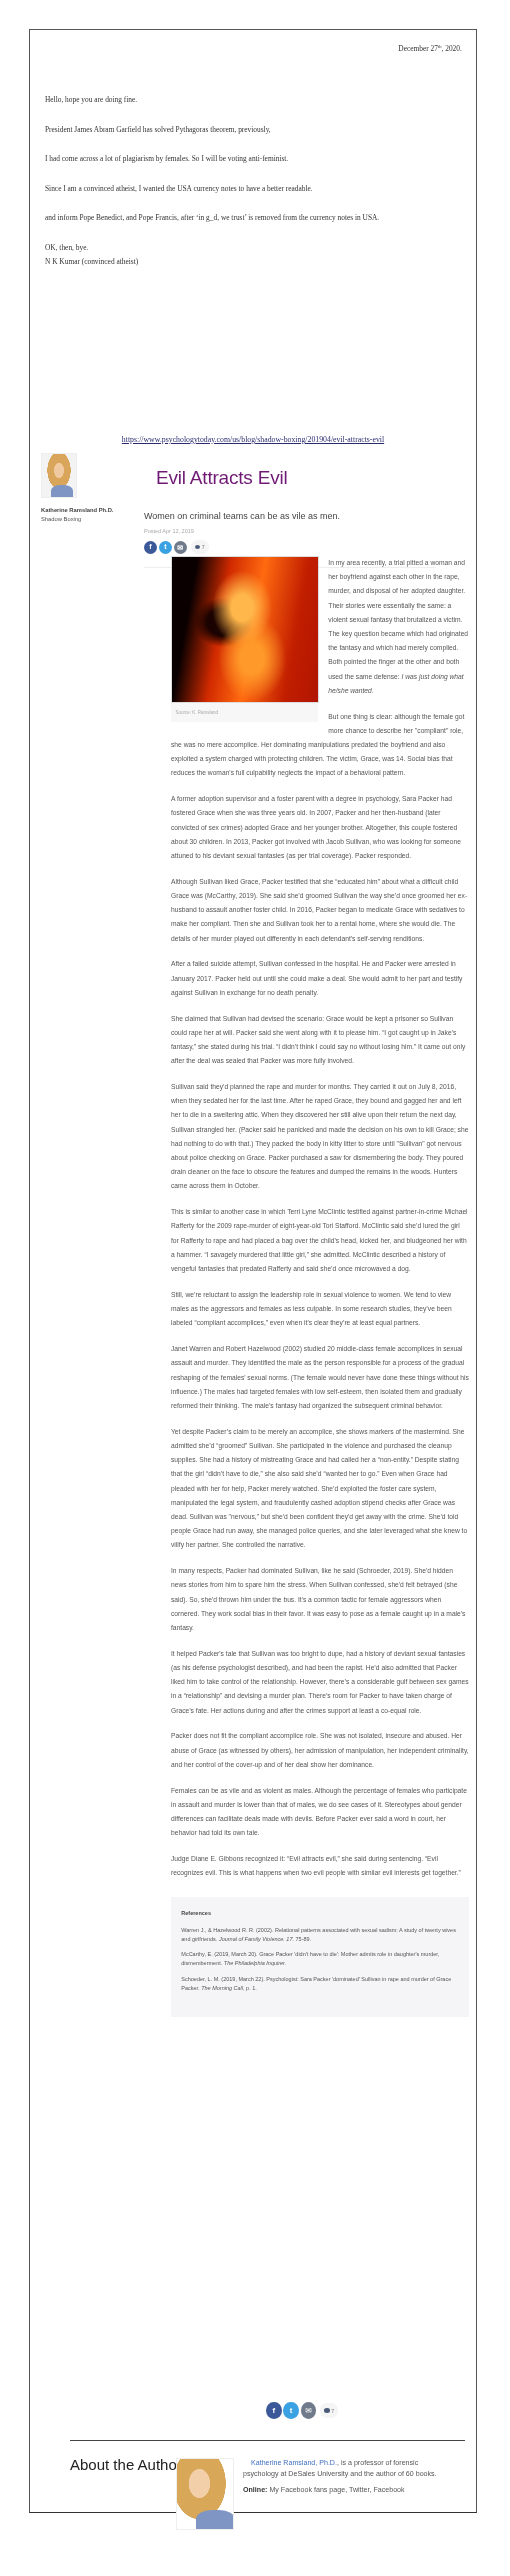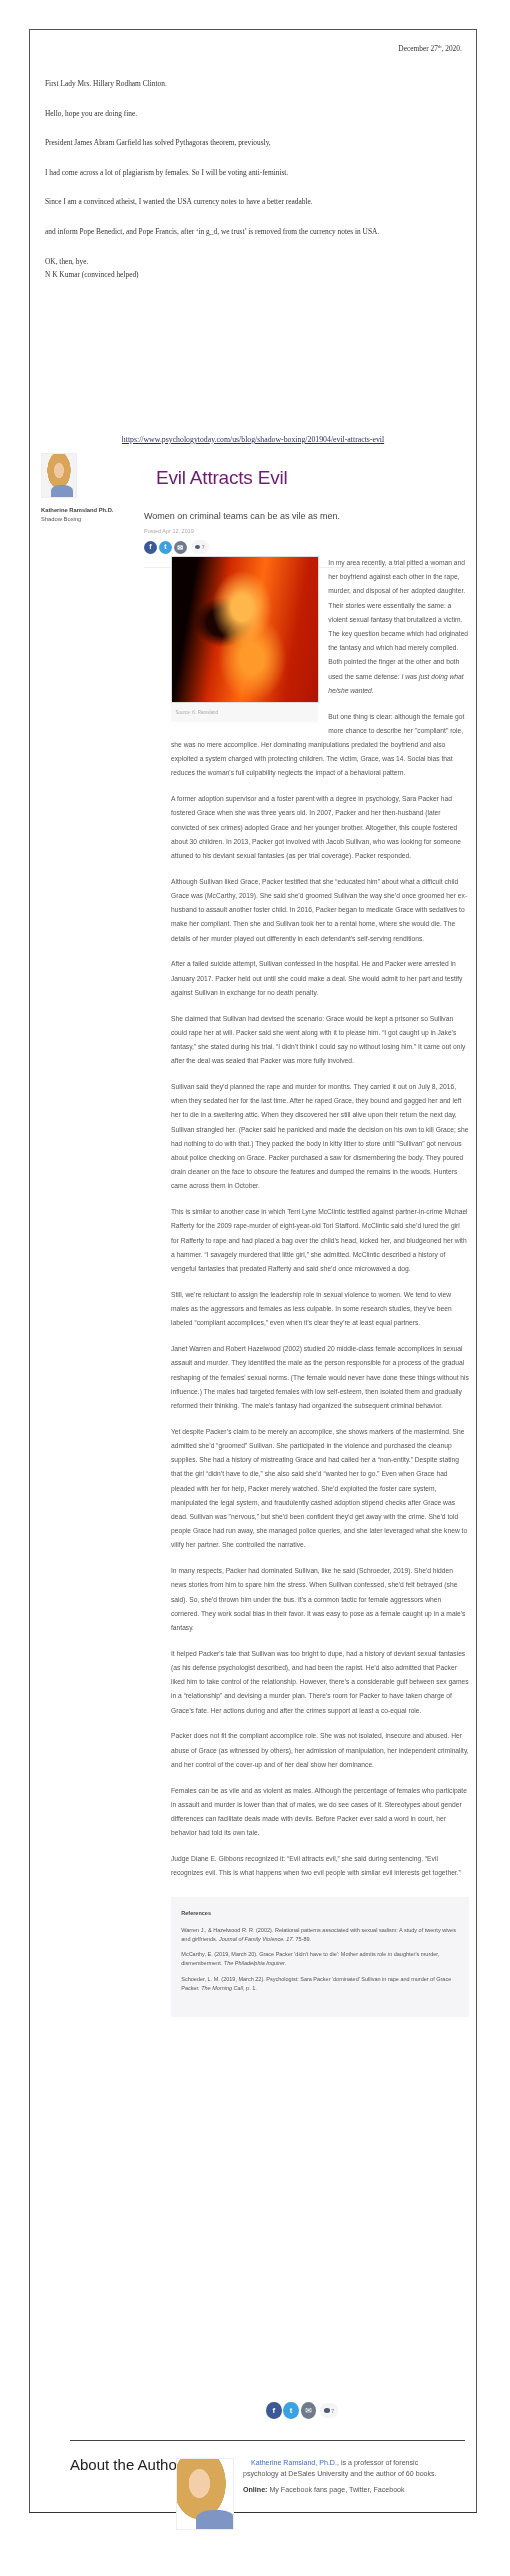--- a/index.html
+++ b/index.html
@@ -65,34 +65,33 @@
   .bio a { color: #555; }
 </style>
 </head>
 <body>
 
 <div class="frame">
 
   <div class="letter">
     <div class="date"><span>December 27</span><sup>th</sup><span>, 2020.</span></div>
     <div class="lines" id="letter-lines">
-        <p>First Lady Mrs. Hillary Rodham Clinton.</p>
         <div class="gap"></div>
         <p>Hello, hope you are doing fine.</p>
         <div class="gap"></div>
         <p>President James Abram Garfield has solved Pythagoras theorem, previously,</p>
         <div class="gap"></div>
         <p>I had come across a lot of plagiarism by females. So I will be voting anti-feminist.</p>
         <div class="gap"></div>
         <p>Since I am a convinced atheist, I wanted the USA currency notes to have a better readable.</p>
         <div class="gap"></div>
         <p>and inform Pope Benedict, and Pope Francis, after ‘in g_d, we trust’ is removed from the currency notes in USA.</p>
         <div class="gap"></div>
         <p>OK, then, bye.</p>
-        <p>N K Kumar (convinced helped)</p>
+        <p>N K Kumar (convinced atheist)</p>
       </div>
   </div>
 
   <a class="url-link">https://www.psychologytoday.com/us/blog/shadow-boxing/201904/evil-attracts-evil</a>
 </div>
 
 <div class="author-side">
   <div class="avatar"></div>
   <div class="author-name">Katherine Ramsland Ph.D.</div>
   <div class="blog-name">Shadow Boxing</div>

